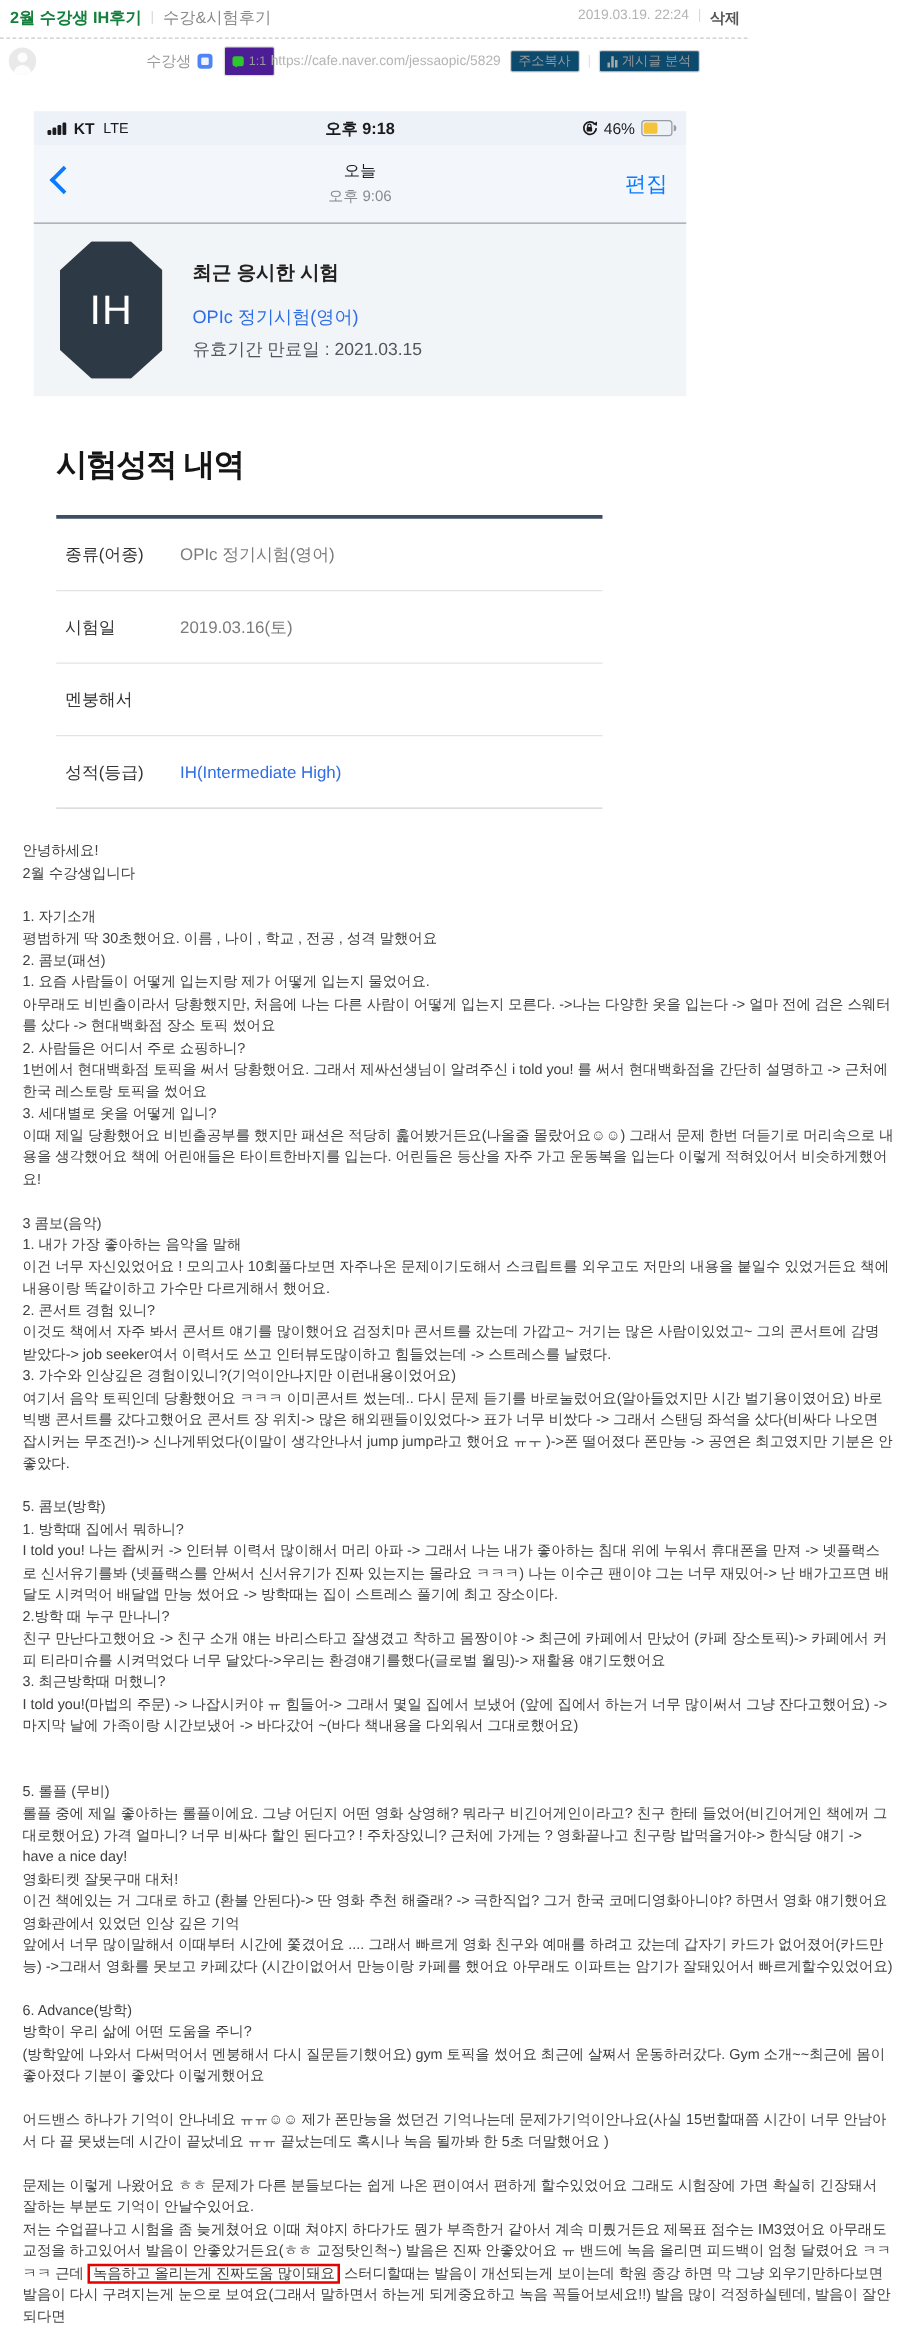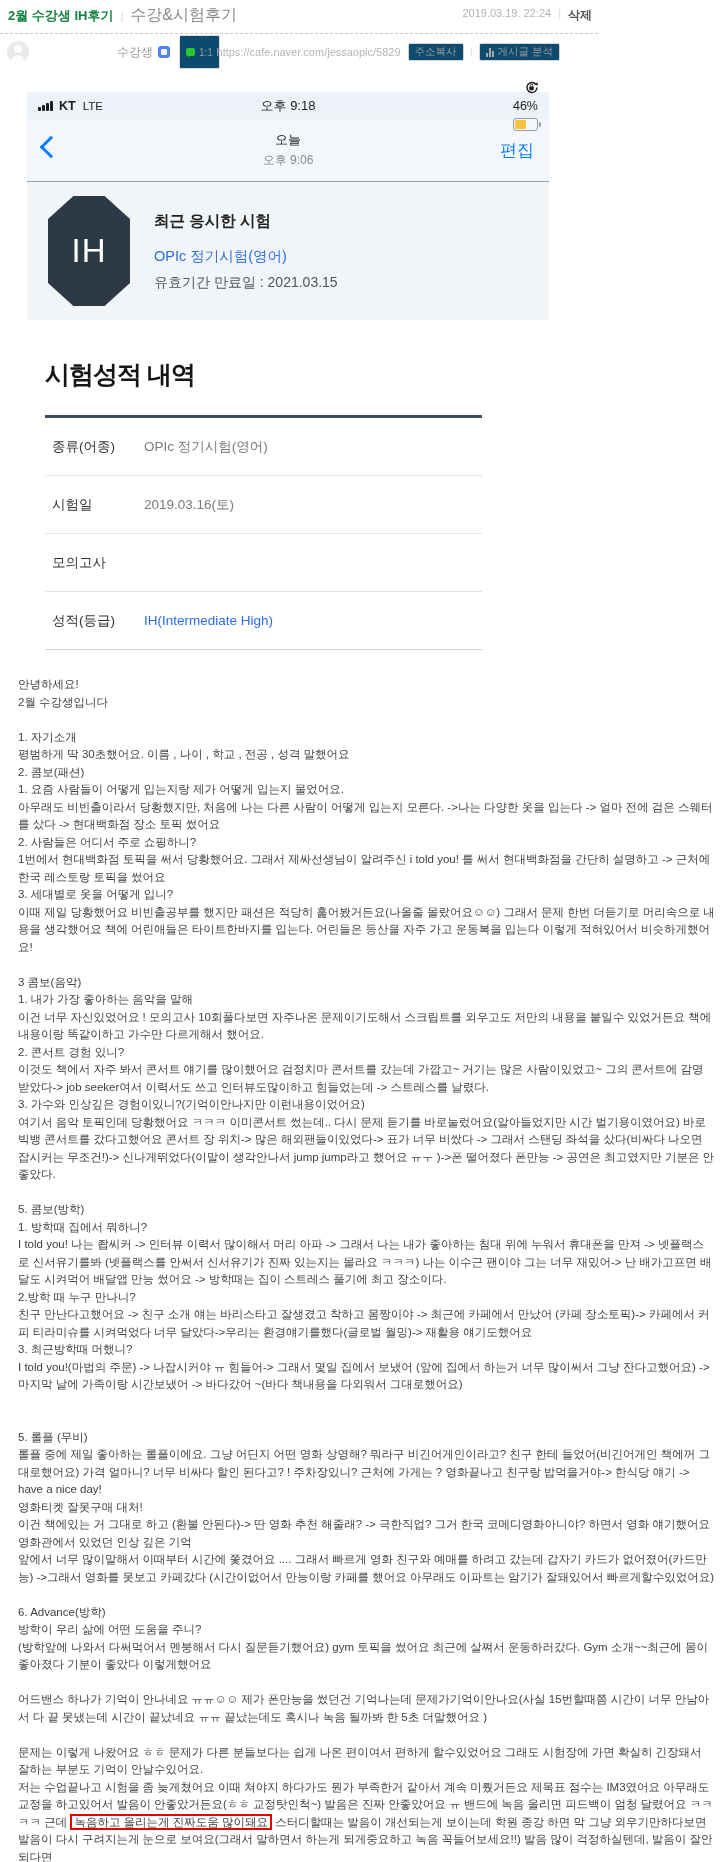--- a/index.html
+++ b/index.html
@@ -5,36 +5,36 @@
   html,body{margin:0;padding:0;background:#fff;}
   .page{position:relative;width:725px;min-height:1862px;background:#fff;
         font-family:"Liberation Sans","DejaVu Sans",sans-serif;color:#333;}
 
   
   .post-header{width:584px;display:flex;justify-content:space-between;align-items:center;
                padding:5px 6px 7px 8px;border-bottom:1px dashed #c9c9c9;}
   .ph-left{display:flex;align-items:center;}
   .ph-title{font-size:13px;font-weight:bold;color:#15803d;}
   .ph-sep{color:#d8d8d8;font-size:11px;margin:0 7px;}
-  .ph-cat{font-size:16px;color:#8a8a8a;}
+  .ph-cat{font-size:13px;color:#8a8a8a;}
   .ph-right{display:flex;align-items:flex-start;}
   .ph-date{font-size:11px;color:#b3b3b3;}
   .ph-del{font-size:12px;color:#555;font-weight:bold;cursor:pointer;}
 
   
   .author-row{position:relative;width:700px;height:36px;display:flex;align-items:center;}
   .avatar{width:22px;height:22px;border-radius:50%;background:#e9e9e9;margin-left:7px;
           position:relative;overflow:hidden;flex:0 0 auto;}
   .av-head{position:absolute;width:8px;height:8px;border-radius:50%;background:#fdfdfd;top:4px;left:7px;}
   .av-body{position:absolute;width:14px;height:9px;border-radius:7px 7px 0 0;background:#fdfdfd;top:14px;left:4px;}
   .nickname{margin-left:88px;font-size:12px;color:#9a9a9a;}
   .lv-badge{width:12px;height:12px;background:#4f84f7;border-radius:3px;margin-left:5px;position:relative;}
   .lv-badge::after{content:"";position:absolute;left:3px;top:3px;width:6px;height:6px;
                    border-radius:1px;background:#fff;opacity:.9;}
-  .chat-btn{margin-left:9px;height:34px;border:1px solid #ddd;background:#0c4a6e;border-radius:2px;
+  .chat-btn{margin-left:9px;height:24px;border:1px solid #ddd;background:#4c1d95;border-radius:2px;
             display:inline-flex;align-items:center;gap:4px;font-size:10px;color:#999;padding:0 6px;cursor:pointer;}
   .bubble{width:9px;height:8px;background:#2bc72c;border-radius:2px;position:relative;}
   .bubble::after{content:"";position:absolute;left:1px;bottom:-3px;border:2px solid transparent;border-top-color:#2bc72c;}
   .ar-right{position:absolute;right:140px;top:50%;transform:translateY(-50%);
             display:flex;align-items:center;gap:7px;}
   .url{font-size:11px;color:#b5b5b5;}
   .mini-btn{height:18px;border:1px solid #d5d5d5;background:#0c4a6e;border-radius:2px;
             font-size:10.5px;color:#999;padding:0 6px;display:inline-flex;align-items:center;gap:4px;cursor:pointer;}
   .vdiv{width:1px;height:10px;background:#e2e2e2;}
   .chart-icon{display:inline-flex;align-items:flex-end;gap:1px;height:9px;}
@@ -43,22 +43,22 @@
 
   
   .phone{width:522px;margin:22px 0 0 27px;}
   .status-bar{height:27px;background:#edf2f8;display:flex;align-items:center;position:relative;padding:0 11px;}
   .signal{display:inline-flex;align-items:flex-end;height:10px;}
   .signal i{display:inline-block;width:3px;margin-right:1px;background:#1c1c1e;border-radius:1px;}
   .signal i:nth-child(1){height:4px;} .signal i:nth-child(2){height:6px;}
   .signal i:nth-child(3){height:8px;} .signal i:nth-child(4){height:10px;}
   .carrier{font-size:12.5px;color:#1c1c1e;font-weight:600;margin-left:5px;}
   .net{font-size:11.5px;color:#1c1c1e;margin-left:7px;}
-  .sb-time{position:absolute;left:0;right:0;text-align:center;font-size:13px;font-weight:400;color:#1c1c1e;}
-  .sb-right{margin-left:auto;display:flex;align-items:flex-end;gap:5px;z-index:1;flex-direction:column;}
+  .sb-time{position:absolute;left:0;right:0;text-align:center;font-size:13px;font-weight:700;color:#1c1c1e;}
+  .sb-right{margin-left:auto;display:flex;align-items:flex-start;gap:5px;z-index:1;}
   .batt-pct{font-size:12.5px;color:#1c1c1e;}
   .battery{width:23px;height:11px;border:1px solid #9a9aa0;border-radius:3px;position:relative;display:inline-block;}
   .battery .fill{position:absolute;left:1px;top:1px;bottom:1px;width:46%;background:#f5c33b;border-radius:1.5px;}
   .battery .tip{position:absolute;right:-4px;top:3px;width:2.5px;height:5px;background:#9a9aa0;border-radius:0 2px 2px 0;}
 
   .nav-bar{height:62px;background:#f3f7fb;border-bottom:1px solid #989ea5;position:relative;
            display:flex;align-items:center;justify-content:center;}
   .back{position:absolute;left:16px;top:20px;width:13px;height:13px;
         border-left:3px solid #0a7aff;border-bottom:3px solid #0a7aff;transform:rotate(45deg);cursor:pointer;}
   .nav-center{text-align:center;}
@@ -187,21 +187,21 @@
   <div class="score-table">
     <div class="st-row">
       <span class="st-label">종류(어종)</span>
       <span class="st-value">OPIc 정기시험(영어)</span>
     </div>
     <div class="st-row">
       <span class="st-label">시험일</span>
       <span class="st-value">2019.03.16(토)</span>
     </div>
     <div class="st-row">
-      <span class="st-label">모의고사</span>
+      <span class="st-label">멘붕해서</span>
       <span class="st-value"></span>
     </div>
     <div class="st-row">
       <span class="st-label">성적(등급)</span>
       <span class="st-value accent">IH(Intermediate High)</span>
     </div>
   </div>
 
   <div class="post-body">
       <div class="bline"><span>안녕하세요!</span></div>

